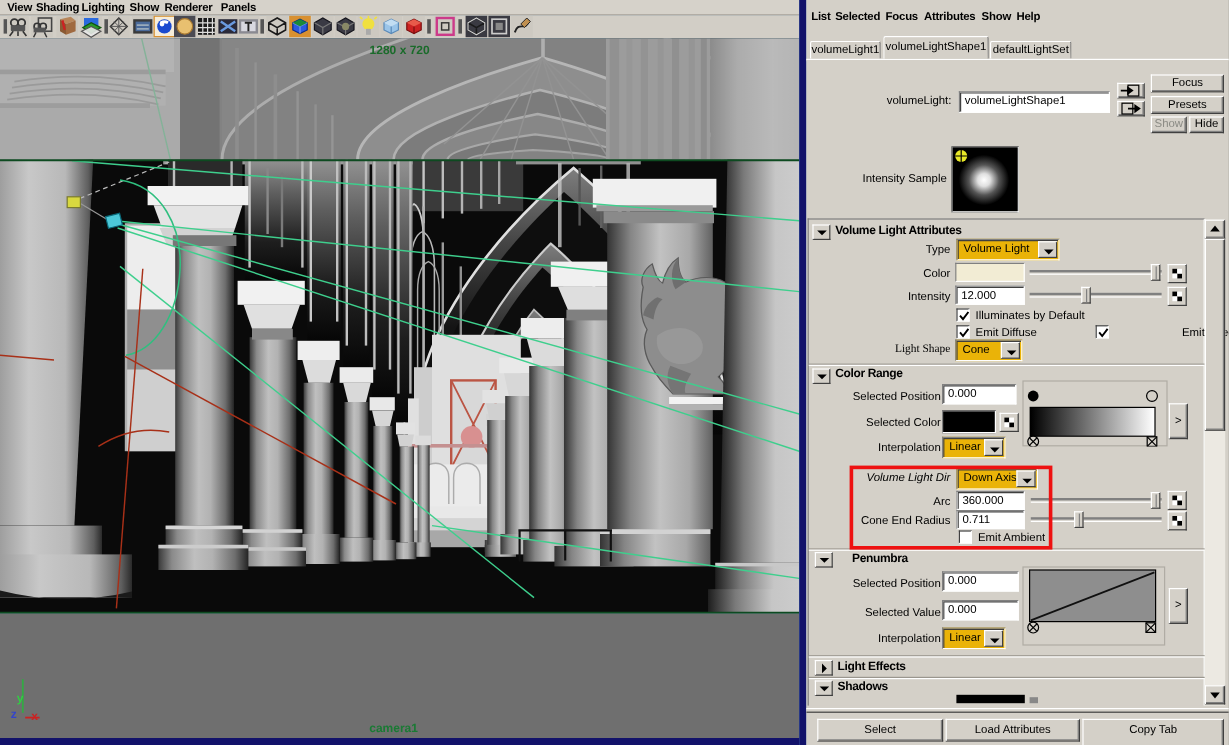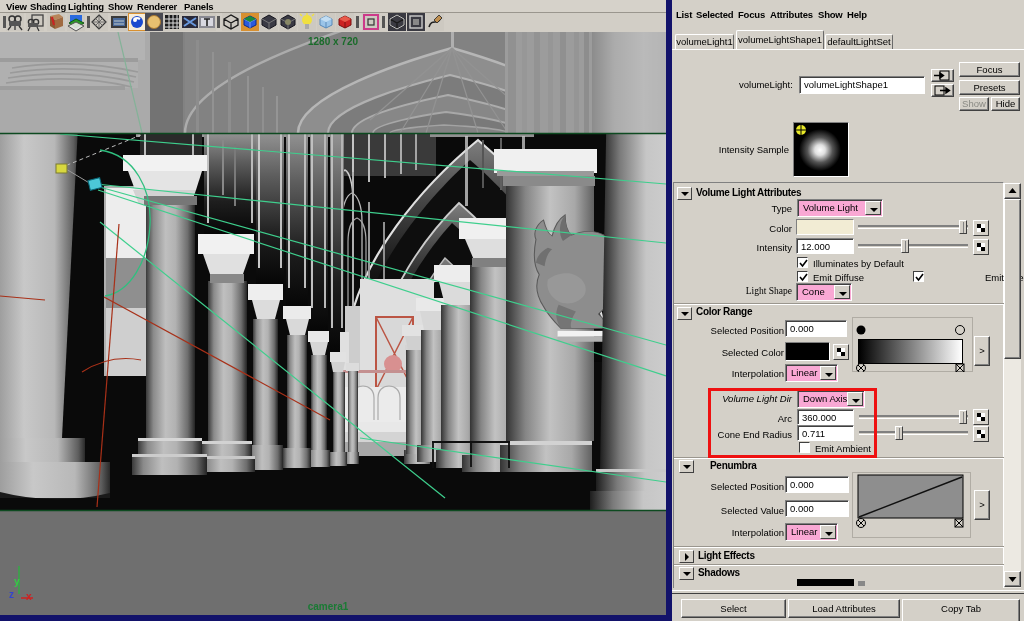--- a/index.html
+++ b/index.html
@@ -17,21 +17,21 @@
 
 #right { position:absolute; left:672px; top:0; width:352px; height:621px; background:#d4d0c8; font-size:9.5px; }
 #right .mi { position:absolute; top:9px; color:#000; font-weight:bold; letter-spacing:-0.2px; }
 .tab { position:absolute; background:#d4d0c8; border-top:1px solid #fff; border-left:1px solid #fff; border-right:1px solid #6a6a6a; border-radius:2px 2px 0 0; text-align:center; }
 #tabline { position:absolute; left:0; top:49px; width:352px; height:2px; background:#d4d0c8; border-top:1px solid #fff; }
 .lbl { position:absolute; color:#000; white-space:nowrap; }
 .rlbl { position:absolute; color:#000; white-space:nowrap; text-align:right; }
 .tf { position:absolute; background:#fff; border-top:1px solid #808080; border-left:1px solid #808080; border-bottom:1px solid #fff; border-right:1px solid #fff; box-shadow:inset 1px 1px 0 #404040; color:#000; padding:2px 0 0 4px; white-space:nowrap; overflow:hidden; }
 .btn { position:absolute; background:#d4d0c8; border-top:1px solid #fff; border-left:1px solid #fff; border-bottom:1px solid #404040; border-right:1px solid #404040; box-shadow:inset -1px -1px 0 #808080; text-align:center; color:#000; }
 .swatch { position:absolute; border-top:1px solid #808080; border-left:1px solid #808080; border-bottom:1px solid #fff; border-right:1px solid #fff; }
-.dd { position:absolute; background:#f9a8d4; border-top:1px solid #808080; border-left:1px solid #808080; border-bottom:1px solid #fff; border-right:1px solid #fff; box-shadow:inset 1px 1px 0 #404040; }
+.dd { position:absolute; background:#eab308; border-top:1px solid #808080; border-left:1px solid #808080; border-bottom:1px solid #fff; border-right:1px solid #fff; box-shadow:inset 1px 1px 0 #404040; }
 .dd .t { position:absolute; left:5px; top:2px; color:#000; white-space:nowrap; }
 .dd .a { position:absolute; right:1px; top:1px; bottom:1px; width:16px; background:#d4d0c8; border-top:1px solid #fff; border-left:1px solid #fff; border-bottom:1px solid #404040; border-right:1px solid #404040; }
 .dd .a:after { content:""; position:absolute; left:4px; top:6px; border-left:4px solid transparent; border-right:4px solid transparent; border-top:4px solid #000; }
 .cb { position:absolute; width:11px; height:11px; background:#fff; border-top:1px solid #404040; border-left:1px solid #404040; border-bottom:1px solid #fff; border-right:1px solid #fff; }
 .cb svg { position:absolute; left:0; top:0; }
 .sldtrack { position:absolute; height:4px; border-top:2px solid #808080; border-bottom:1px solid #fff; }
 .sldh { position:absolute; width:8px; height:14px; background:#d4d0c8; border-top:1px solid #fff; border-left:1px solid #fff; border-bottom:1px solid #404040; border-right:1px solid #404040; }
 .sldh:after { content:""; position:absolute; left:3px; top:1px; width:1px; height:11px; background:#808080; }
 .chk { position:absolute; width:16px; height:16px; background:#d4d0c8; border-top:1px solid #fff; border-left:1px solid #fff; border-bottom:1px solid #404040; border-right:1px solid #404040; }
 .tribtn { position:absolute; width:15px; height:13px; background:#d4d0c8; border-top:1px solid #fff; border-left:1px solid #fff; border-bottom:1px solid #404040; border-right:1px solid #404040; }

